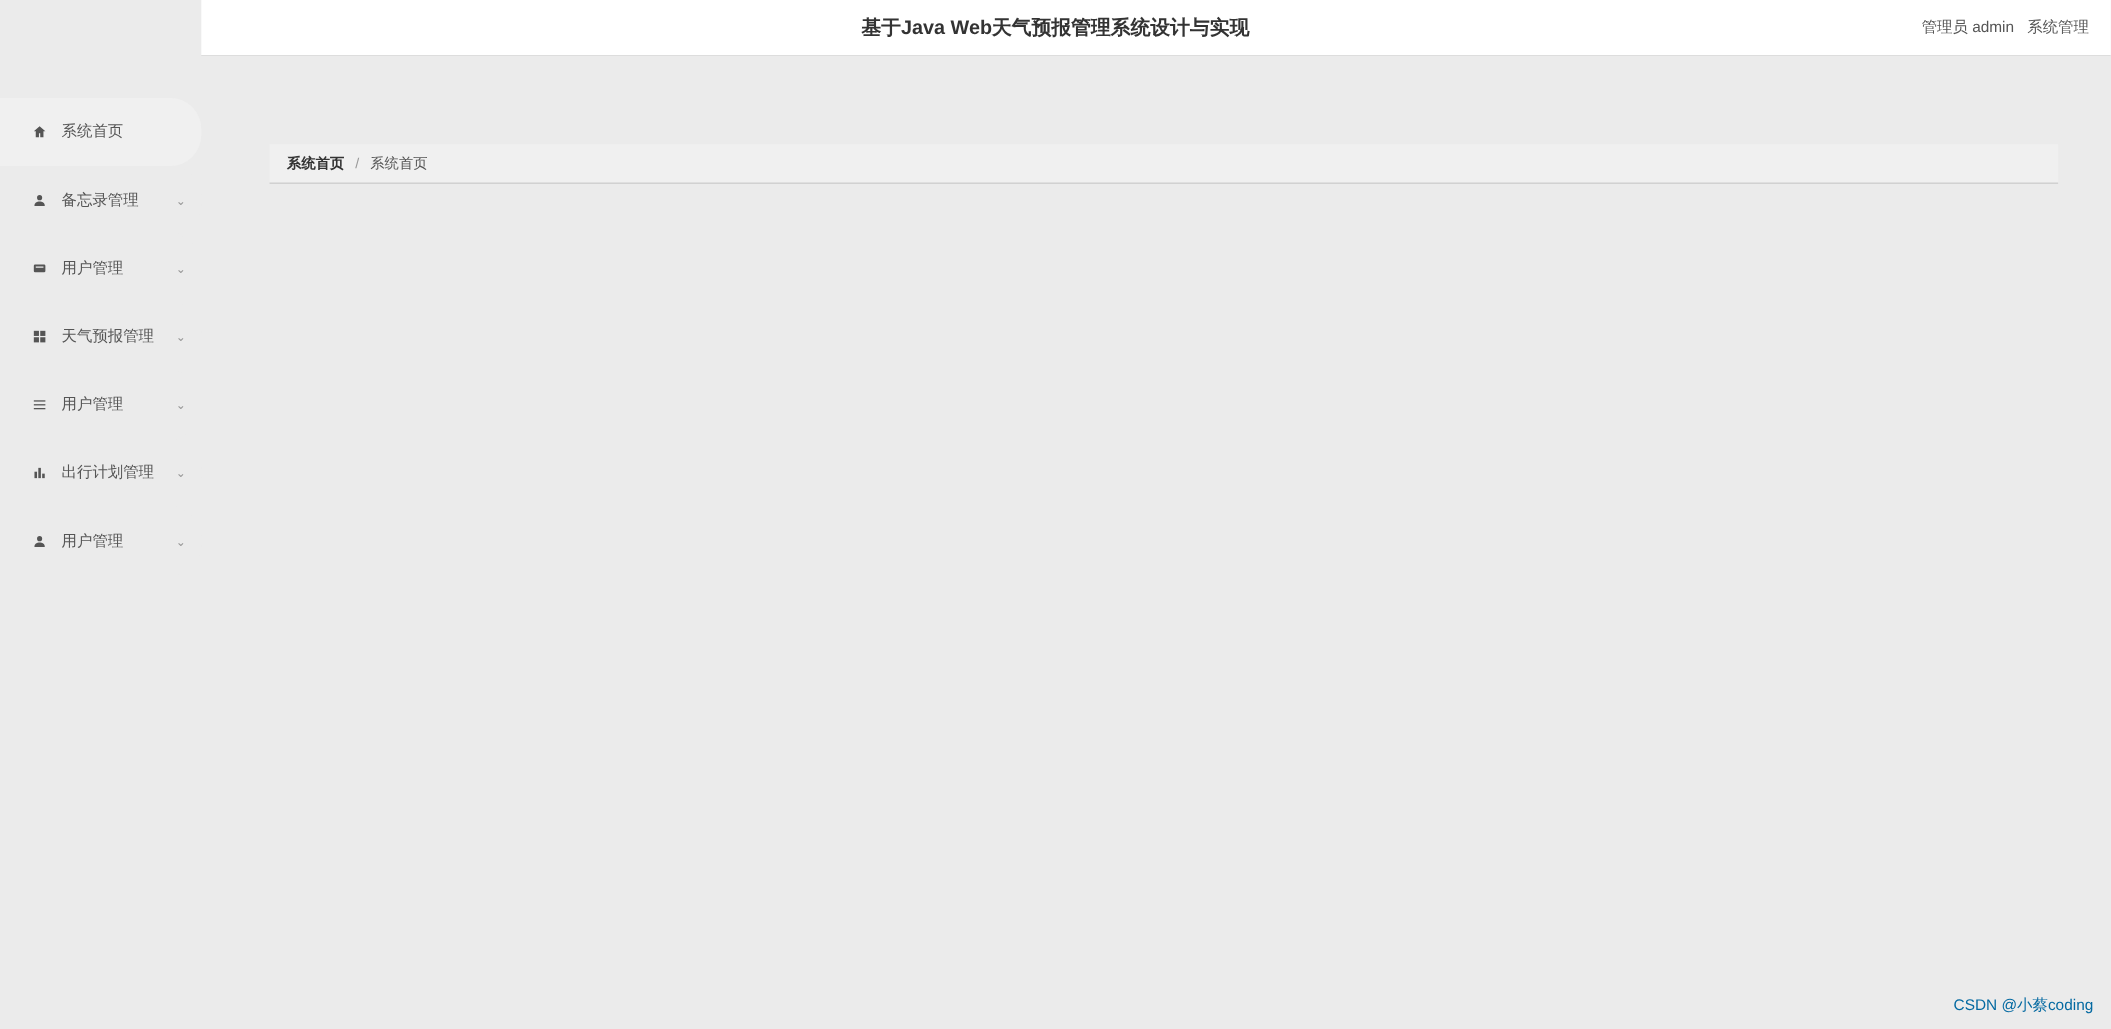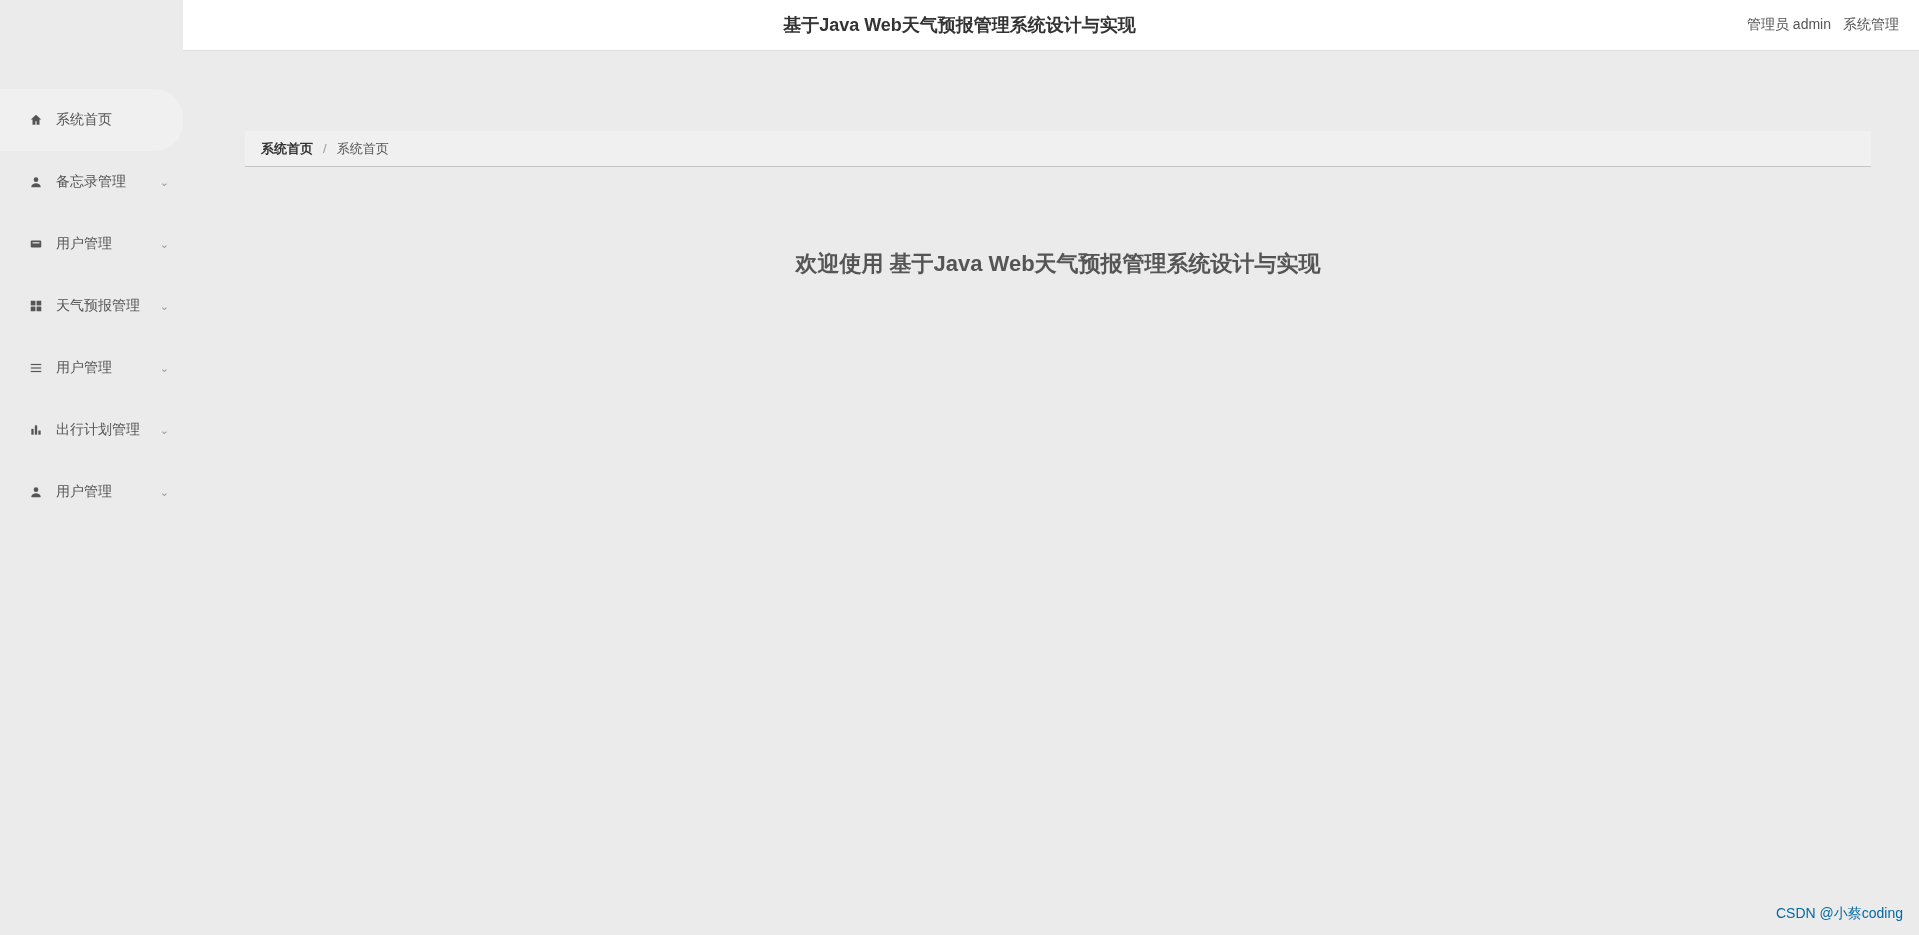--- a/index.html
+++ b/index.html
@@ -225,17 +225,16 @@
     </div>
 
   </div>
 
   <div class="content">
     <div class="breadcrumb-bar">
       <span class="crumb-first">系统首页</span>
       <span class="sep">/</span>
       <span>系统首页</span>
     </div>
-    <div class="welcome">欢迎使用 基于Java Web天气预报管理系统设计与实现</div>
   </div>
 </div>
 
 <div class="watermark">CSDN @小蔡coding</div>
 
 </body></html>

